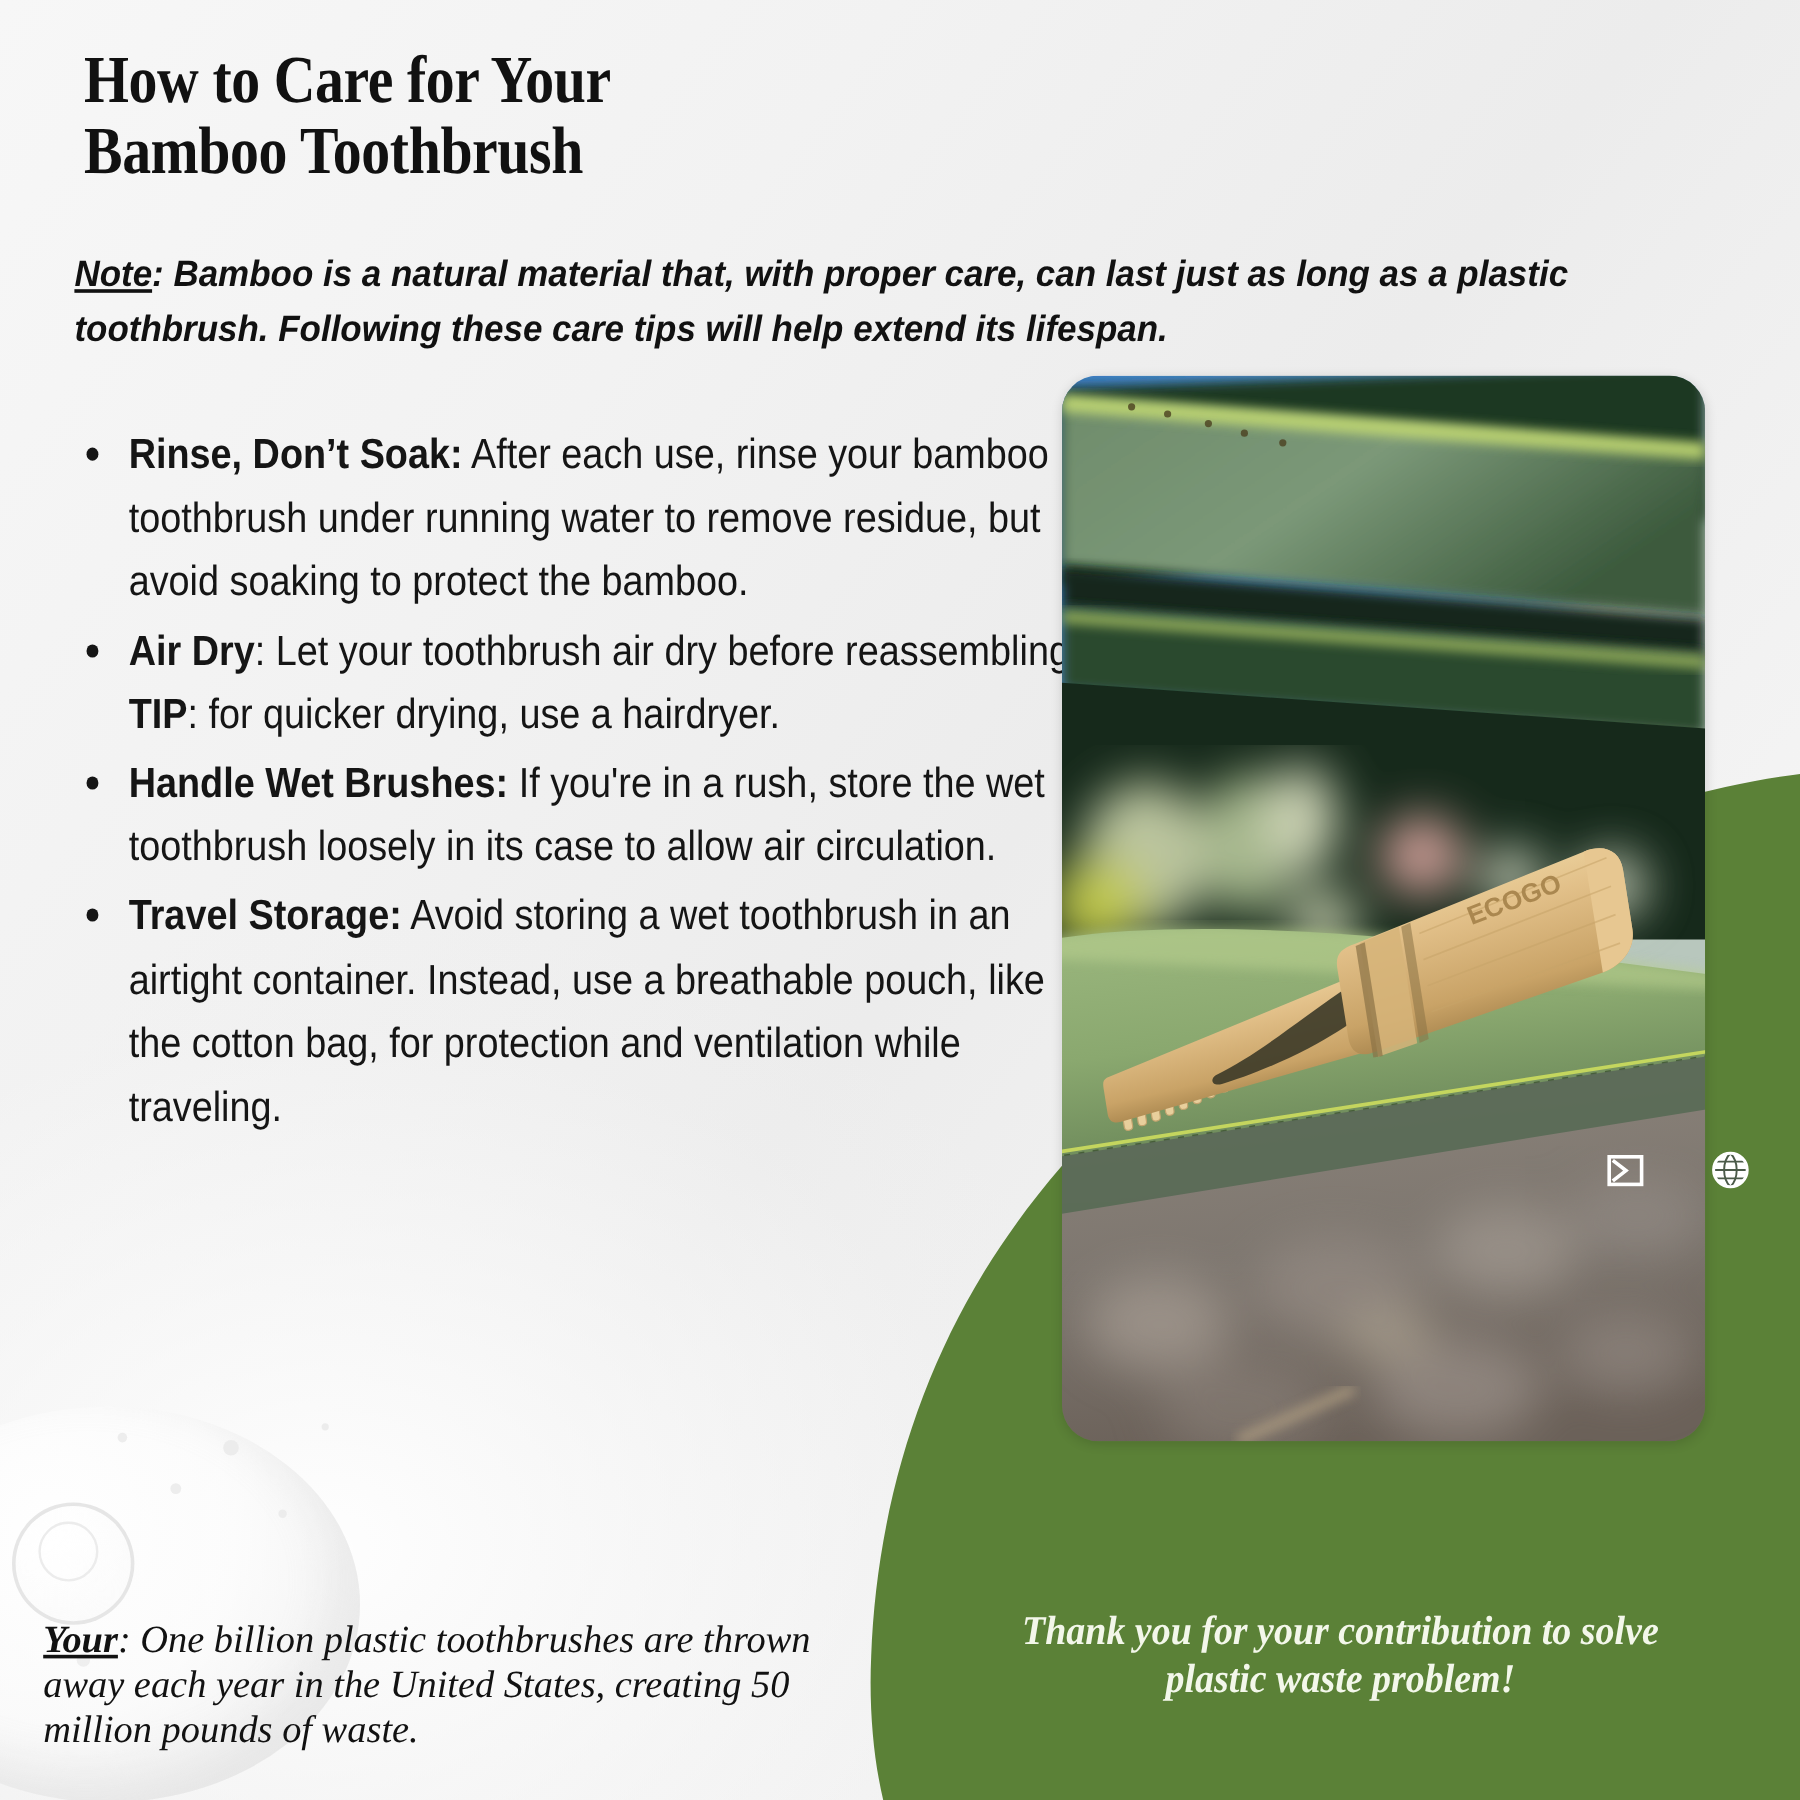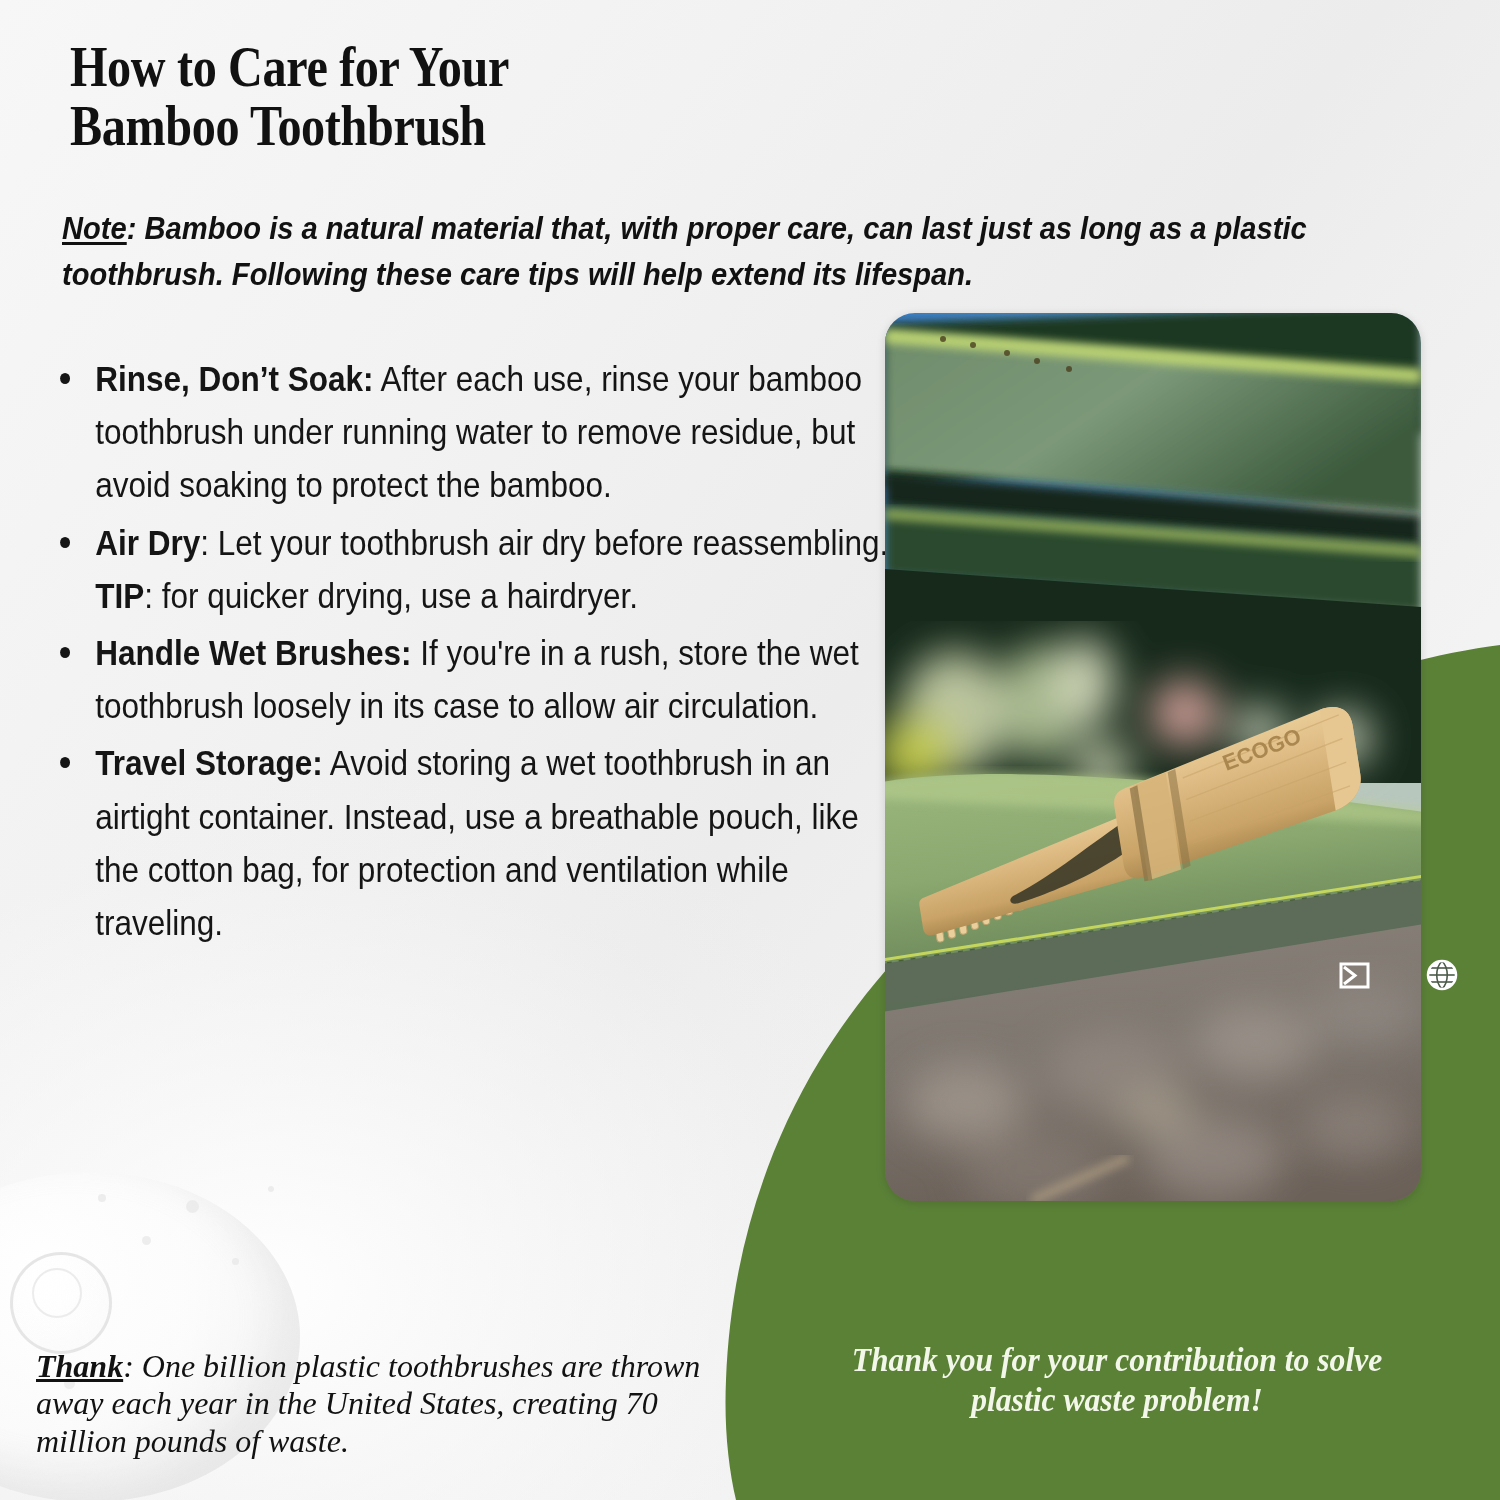--- a/index.html
+++ b/index.html
@@ -89,21 +89,21 @@
     font-style: italic;
     color: #111111;
     transform: scaleX(0.955);
     transform-origin: left top;
   }
   #note u { text-decoration: underline; text-underline-offset: 3px; }
 
   
   #tips {
     position: absolute;
-    left: 52px; top: 352px;
+    left: 64px; top: 352px;
     width: 810px;
     color: #151515;
   }
   .tip {
     position: relative;
     padding-left: 48px;
     font-size: 35px;
     line-height: 1.52;
     margin-bottom: 4px;
     transform: scaleX(0.90);
@@ -376,18 +376,18 @@
           <path d="M17,3 C24,10 24,24 17,31"></path>
           <path d="M3,17 L31,17"></path>
           <path d="M5.5,10 L28.5,10"></path>
           <path d="M5.5,24 L28.5,24"></path>
         </g>
         <circle cx="17" cy="17" r="14" fill="none" stroke="#ffffff" stroke-width="2.5"></circle>
       </svg>
     </span>
   </div>
 
-  <div id="fact"><u>Thank</u><span>:  One billion plastic toothbrushes are thrown away each year in the United States, creating 70 million pounds of waste.</span></div>
+  <div id="fact"><u>Your</u><span>:  One billion plastic toothbrushes are thrown away each year in the United States, creating 50 million pounds of waste.</span></div>
 
   <div id="thanks">Thank you for your contribution to solve
 plastic waste problem!</div>
 
 </div>
 
 </body></html>

